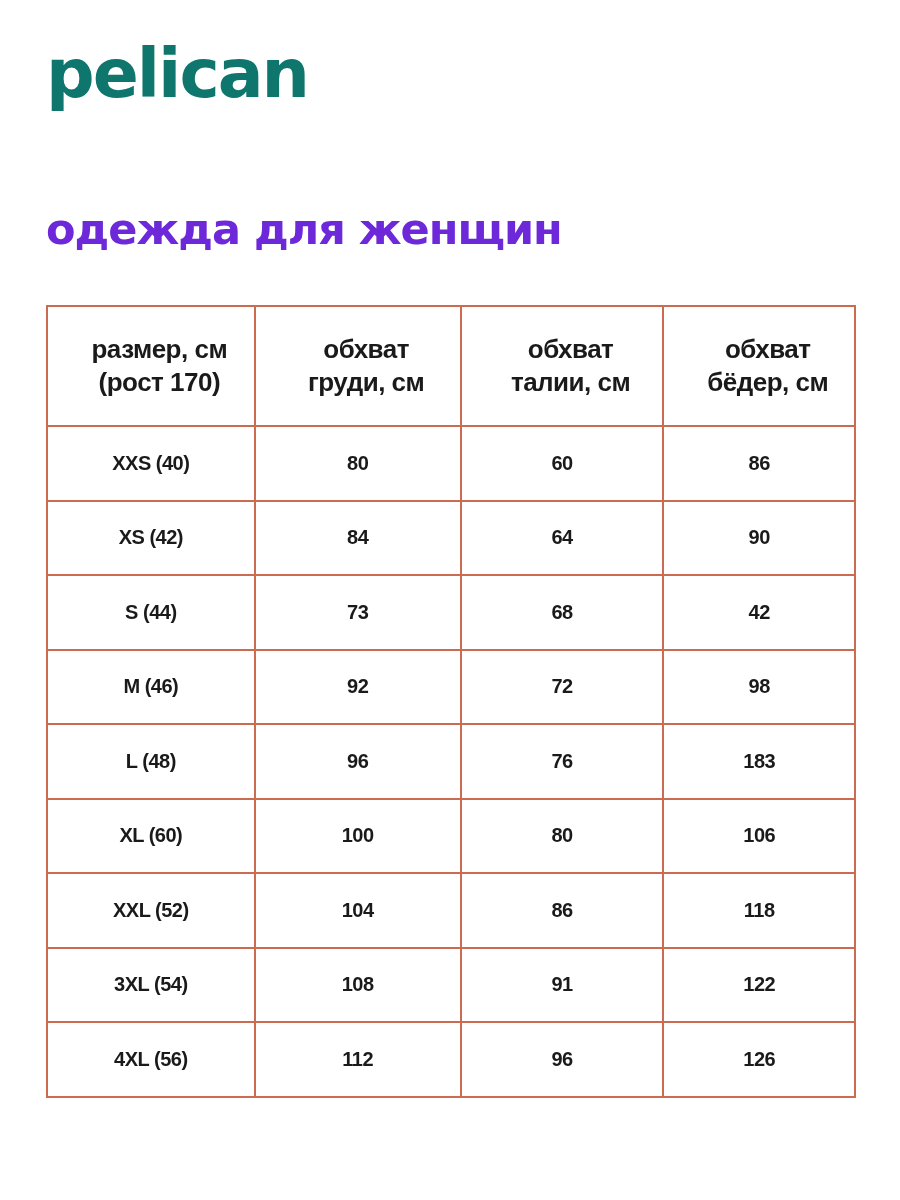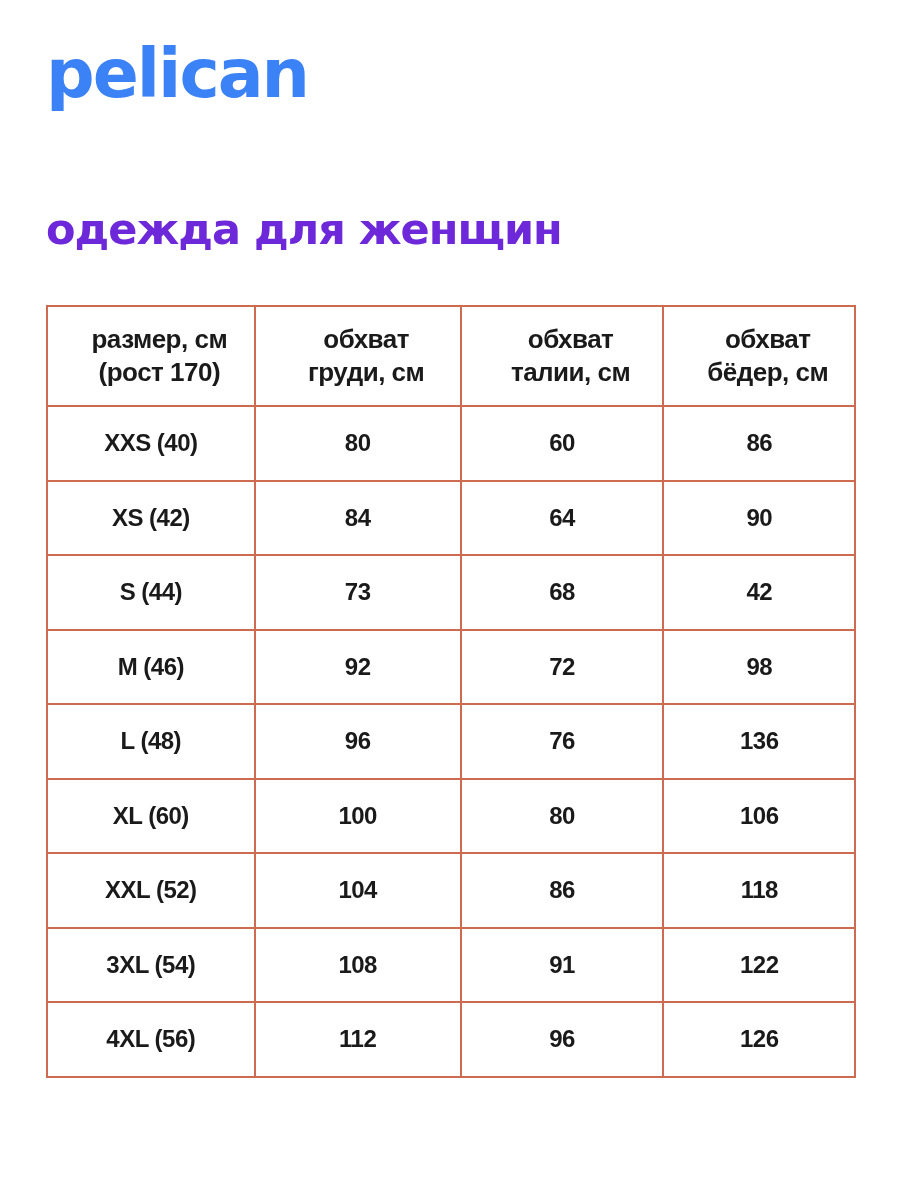--- a/index.html
+++ b/index.html
@@ -15,21 +15,21 @@
     background: #ffffff;
     overflow: hidden;
   }
   .logo {
     position: absolute;
     left: 46px;
     top: 34px;
     font-size: 68px;
     font-weight: 700;
     letter-spacing: -2px;
-    color: #3b82f6;
+    color: #0f766e;
     font-family: "DejaVu Sans", sans-serif;
   }
   .heading {
     position: absolute;
     left: 46px;
     top: 204px;
     font-size: 43px;
     font-weight: 700;
     letter-spacing: -1px;
     color: #6d28d9;
@@ -50,31 +50,31 @@
   table.size-table col.c3 { width: 25.1%; }
   table.size-table col.c4 { width: 23.7%; }
   table.size-table th,
   table.size-table td {
     border: 2px solid #CD6B50;
     text-align: center;
     vertical-align: middle;
     background: #ffffff;
   }
   table.size-table th {
-    height: 100px;
+    height: 120px;
     font-size: 26px;
     font-weight: 700;
     line-height: 33px;
     white-space: pre-line;
     letter-spacing: -0.5px;
     padding-left: 17px;
   }
   table.size-table td {
     height: 74.5px;
-    font-size: 24px;
+    font-size: 20px;
     font-weight: 700;
     letter-spacing: -0.5px;
   }
 </style>
 </head>
 <body>
 
 <div class="page">
 
   <div class="logo">pelican</div>
@@ -122,21 +122,21 @@
         <tr>
           <td>M (46)</td>
           <td>92</td>
           <td>72</td>
           <td>98</td>
         </tr>
         <tr>
           <td>L (48)</td>
           <td>96</td>
           <td>76</td>
-          <td>136</td>
+          <td>183</td>
         </tr>
         <tr>
           <td>XL (60)</td>
           <td>100</td>
           <td>80</td>
           <td>106</td>
         </tr>
         <tr>
           <td>XXL (52)</td>
           <td>104</td>

